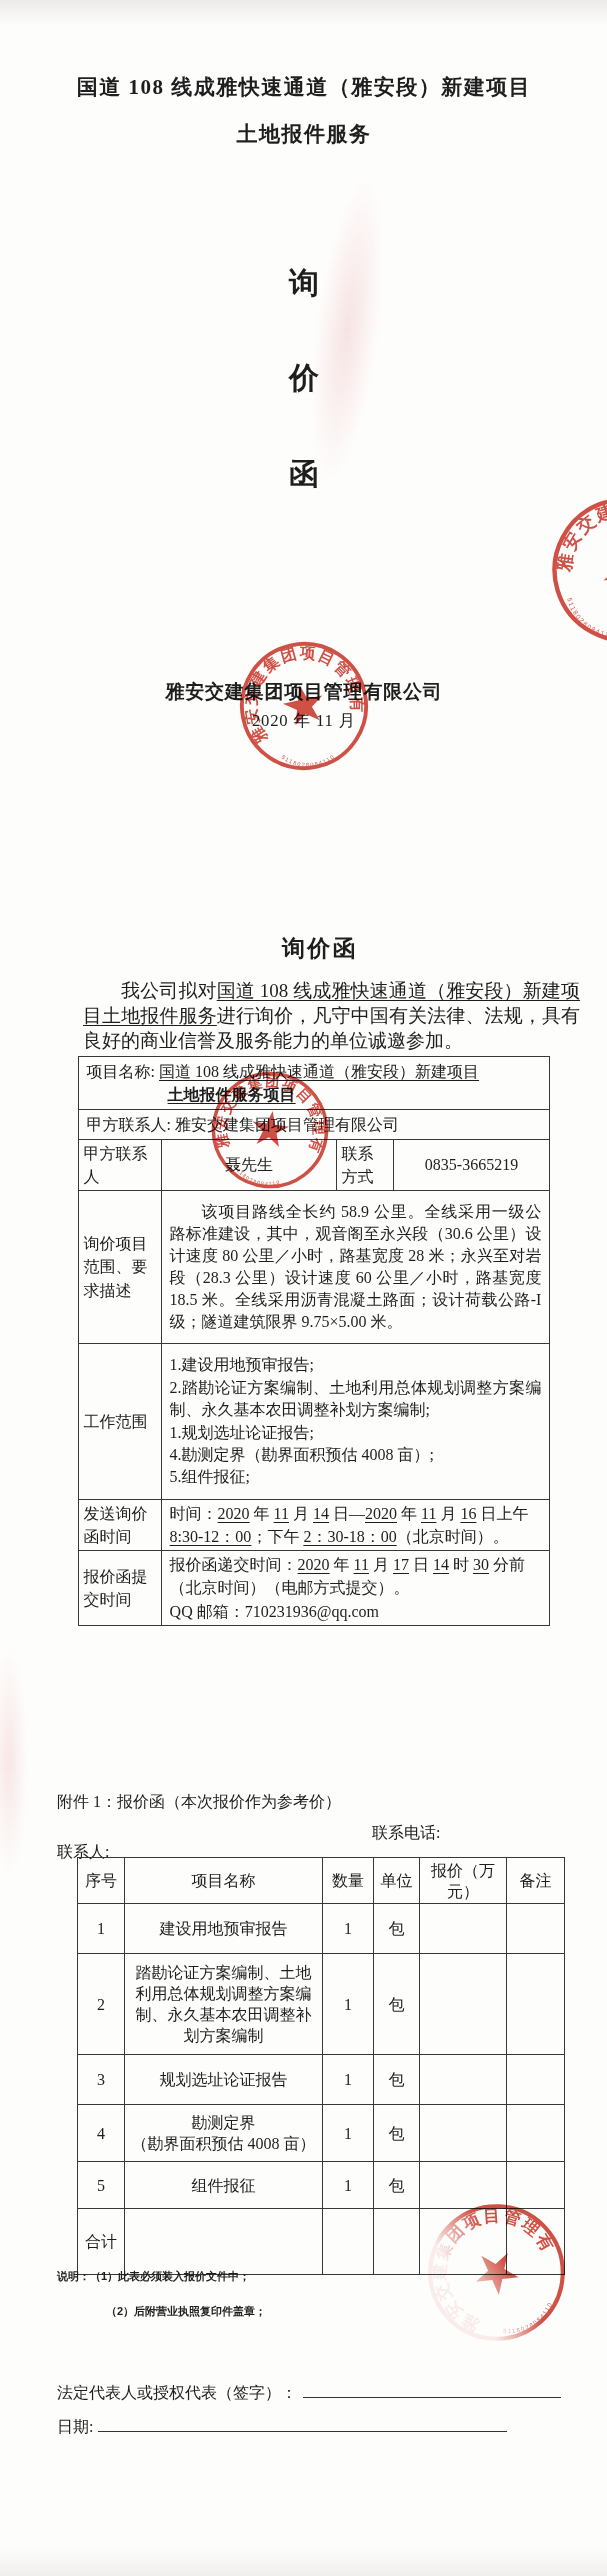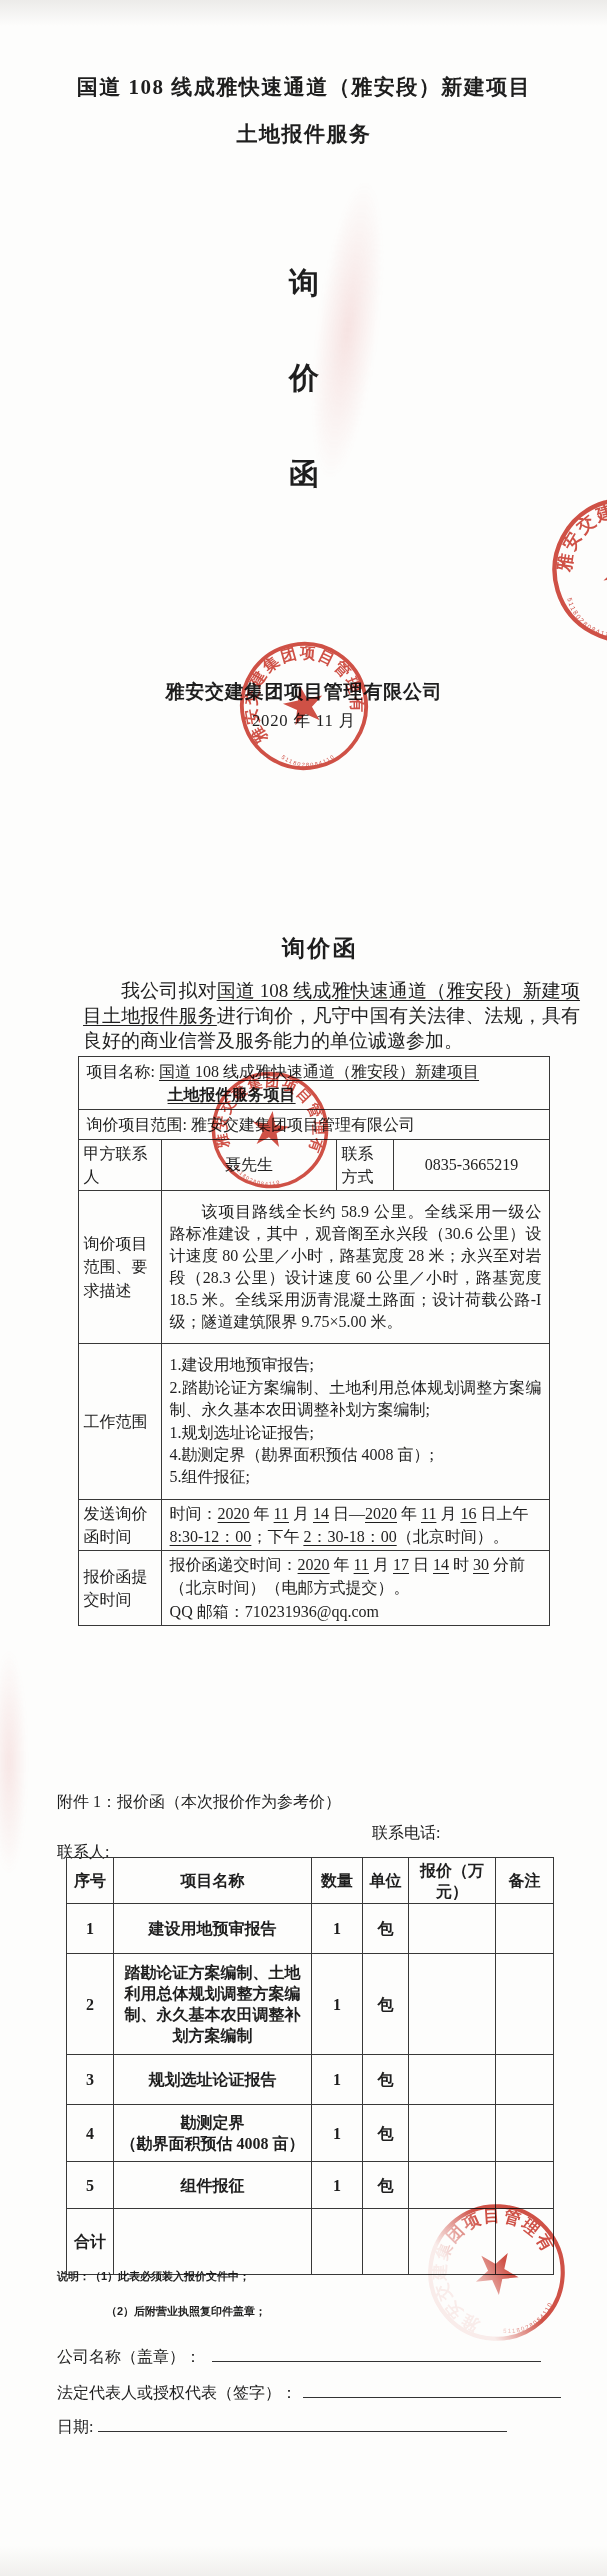--- a/index.html
+++ b/index.html
@@ -116,21 +116,21 @@
       </colgroup>
     <tbody>
         <tr>
           <td colspan="4" class="r1">
       <div><span>项目名称: </span><span class="u">国道 108 线成雅快速通道（雅安段）新建项目</span></div>
       <div style="margin-left:81px;font-weight:bold;"><span class="u">土地报件服务项目</span></div>
     </td>
         </tr>
     <tr>
           <td colspan="4" class="r2">
-      <span>询价项目范围: </span><span>雅安交建集团项目管理有限公司</span>
+      <span>甲方联系人: </span><span>雅安交建集团项目管理有限公司</span>
     </td>
         </tr>
     <tr class="r3">
       <td class="lab">甲方联系人</td>
       <td style="text-align:center;">聂先生</td>
       <td class="lab">联系方式</td>
       <td style="text-align:center;">0835-3665219</td>
     </tr>
     <tr class="r4">
       <td class="lab">询价项目范围、要求描述</td>
@@ -173,21 +173,21 @@
         <textPath href="#arc3">雅安交建集团项目管理有限公司</textPath></text>
       <text font-size="8" letter-spacing="2" fill="currentColor" font-family="Liberation Sans,DejaVu Sans,sans-serif">
         <textPath href="#dig3" startOffset="8%">5118028084110</textPath></text>
     </svg>
   </div>
 
   <div class="abs plain" style="left:57px;top:1792px;">附件 1：报价函（本次报价作为参考价）</div>
   <div class="abs plain" style="left:57px;top:1823px;margin-top:19px;">联系人:</div>
   <div class="abs plain" style="left:372px;top:1823px;">联系电话:</div>
 
-  <table class="at" style="left:66px;top:1857px;width:488px;font-weight:bold;">
+  <table class="at" style="left:77px;top:1857px;width:488px;">
     <colgroup>
         <col style="width:47px">
         <col style="width:198px">
         <col style="width:51px">
         <col style="width:46px">
         <col style="width:87px">
         <col style="width:58px">
       </colgroup>
     <tbody>
         <tr class="hr">
@@ -263,23 +263,20 @@
       <polygon fill="currentColor" points="95,65 101.7,85.7 123.5,85.7 105.8,98.5 112.6,119.3 95,106.5 77.4,119.3 84.2,98.5 66.5,85.7 88.3,85.7"></polygon>
       <path id="arc4" d="M 36.1 129 A 68 68 0 1 1 153.9 129" fill="none"></path>
       <path id="dig4" d="M 42 152 A 62 62 0 0 0 148 152" fill="none"></path>
       <text font-size="22" font-weight="bold" letter-spacing="3" font-family="Liberation Sans,DejaVu Sans,sans-serif" fill="currentColor">
         <textPath href="#arc4">雅安交建集团项目管理有限公司</textPath></text>
       <text font-size="8" letter-spacing="2" fill="currentColor" font-family="Liberation Sans,DejaVu Sans,sans-serif">
         <textPath href="#dig4" startOffset="8%">5118028084110</textPath></text>
     </svg>
   </div>
 
-  <div class="abs footer-line" style="left:57px;top:2347px;">
-    <span>公司名称（盖章）：</span><span class="sig" style="width:329px;margin-left:10.6px;"></span>
-  </div>
   <div class="abs footer-line" style="left:57px;top:2383px;">
     <span>法定代表人或授权代表（签字）：</span><span class="sig" style="width:258px;margin-left:6px;"></span>
   </div>
   <div class="abs footer-line" style="left:57px;top:2417px;">
     <span>日期:</span><span class="sig" style="width:409px;margin-left:4.6px;"></span>
   </div>
 
   <div class="scan-bottom"></div>
 </div>
 

